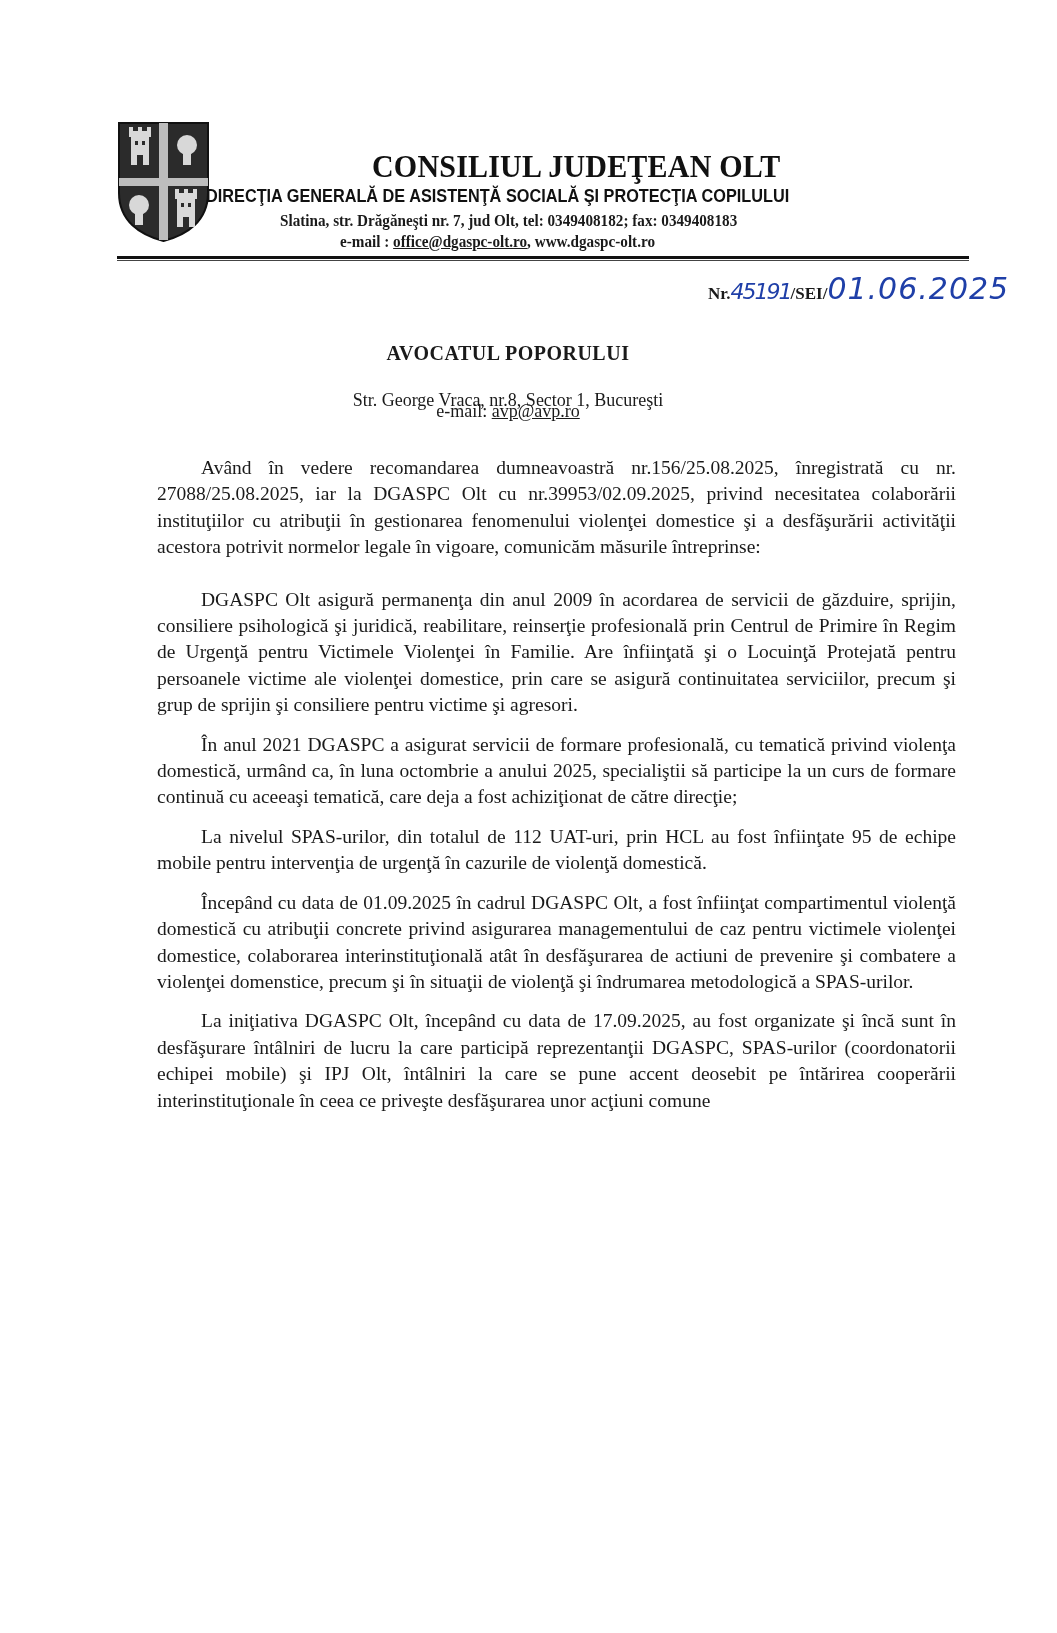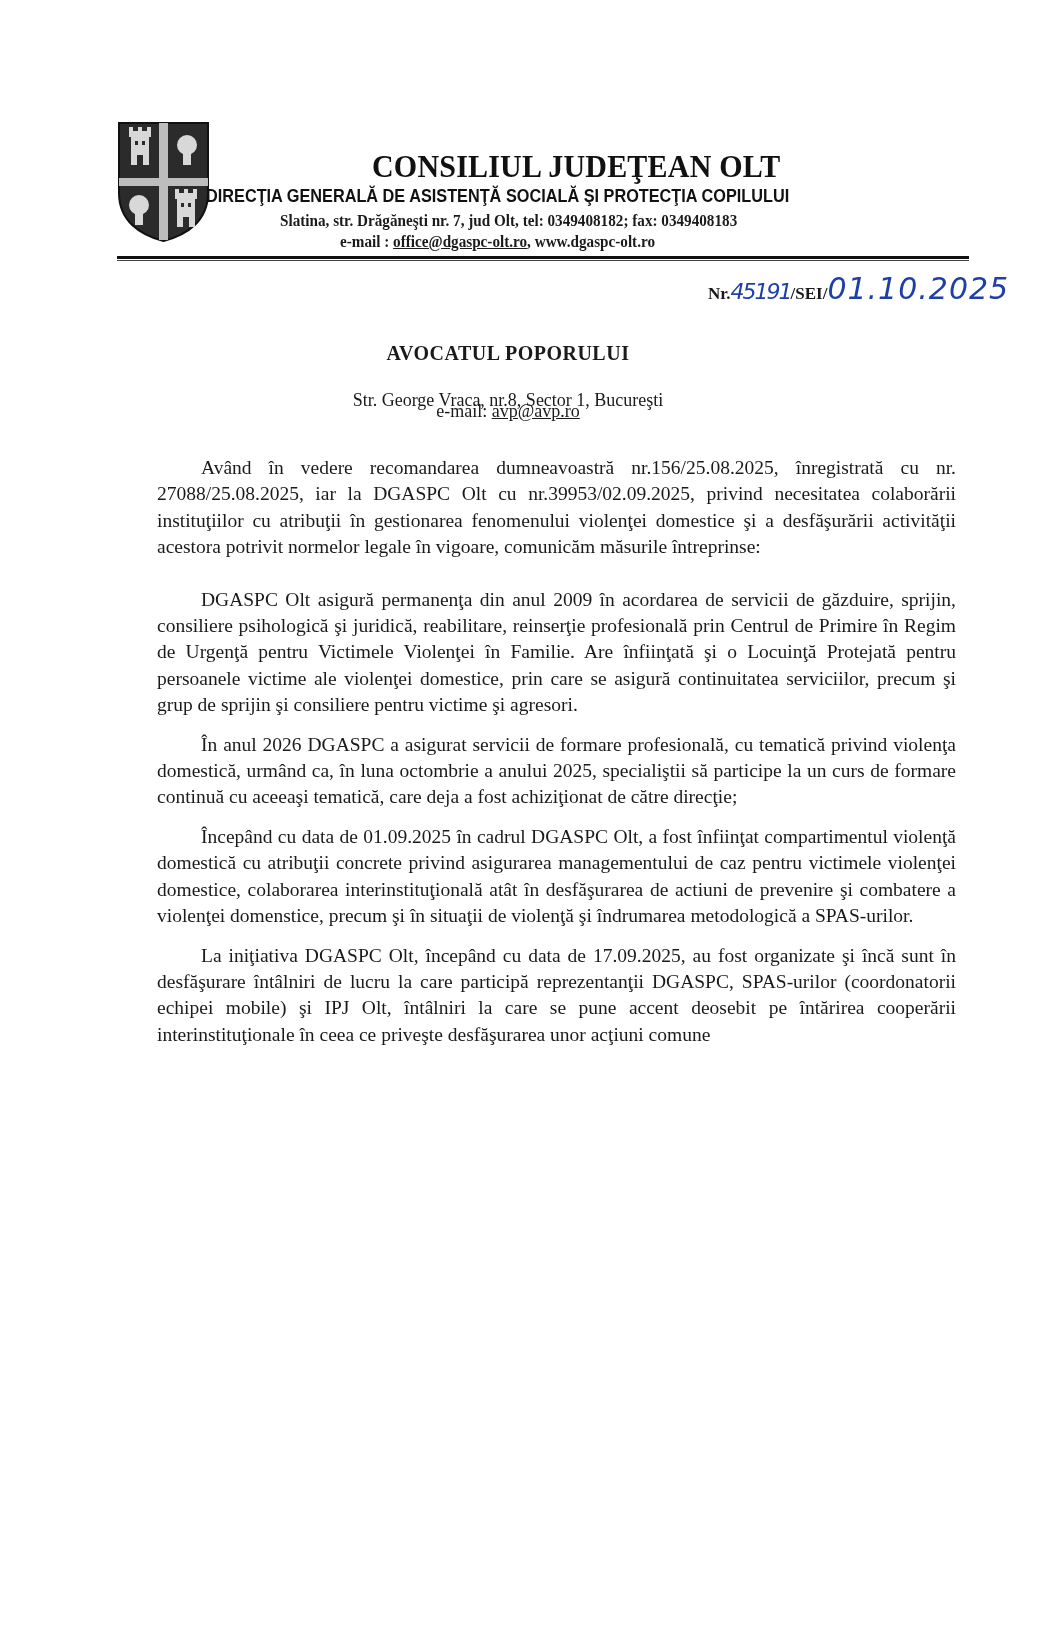--- a/index.html
+++ b/index.html
@@ -58,26 +58,27 @@
 </svg>
 
 <div class="hdr-title">CONSILIUL JUDEŢEAN OLT</div>
 <div class="hdr-dir">DIRECŢIA GENERALĂ DE ASISTENŢĂ SOCIALĂ ŞI PROTECŢIA COPILULUI</div>
 <div class="hdr-addr">Slatina, str. Drăgăneşti nr. 7, jud Olt, tel: 0349408182;  fax: 0349408183</div>
 <div class="hdr-email"><span>e-mail : </span><u>office@dgaspc-olt.ro</u><span>, </span><span>www.dgaspc-olt.ro</span></div>
 <div class="rule1"></div>
 <div class="rule2"></div>
 
 <div class="regno">
-  <span>Nr.</span><span class="hand num">45191</span><span>/SEI/</span><span class="hand">01.10.2025</span>
+  <span>Nr.</span><span class="hand num">45191</span><span>/SEI/</span><span class="hand">01.06.2025</span>
 </div>
 
 <div class="recip recip-title">AVOCATUL POPORULUI</div>
 <div class="recip recip-addr">Str. George Vraca, nr.8, Sector 1, Bucureşti</div>
 <div class="recip recip-email"><span>e-mail: </span><u>avp@avp.ro</u></div>
 
 <div class="body">
   <p class="intro">Având în vedere recomandarea dumneavoastră nr.156/25.08.2025, înregistrată cu nr. 27088/25.08.2025, iar la DGASPC Olt cu nr.39953/02.09.2025, privind necesitatea colaborării instituţiilor cu atribuţii în gestionarea fenomenului violenţei domestice şi a desfăşurării activităţii acestora potrivit normelor legale în vigoare,  comunicăm măsurile întreprinse:</p>
   <p>DGASPC Olt asigură permanenţa din anul 2009 în acordarea de servicii de găzduire, sprijin, consiliere psihologică şi juridică, reabilitare, reinserţie profesională prin Centrul de Primire în Regim de Urgenţă pentru Victimele Violenţei în Familie. Are înfiinţată şi o Locuinţă Protejată pentru persoanele victime ale violenţei domestice, prin care se asigură continuitatea serviciilor, precum şi grup de sprijin şi consiliere pentru victime şi agresori.</p>
-  <p>În anul 2026 DGASPC a asigurat servicii de formare profesională, cu tematică privind violenţa domestică, urmând ca, în luna octombrie a anului 2025, specialiştii să participe la un curs de formare continuă cu aceeaşi tematică, care deja a fost achiziţionat de către direcţie;</p>
+  <p>În anul 2021 DGASPC a asigurat servicii de formare profesională, cu tematică privind violenţa domestică, urmând ca, în luna octombrie a anului 2025, specialiştii să participe la un curs de formare continuă cu aceeaşi tematică, care deja a fost achiziţionat de către direcţie;</p>
+  <p>La nivelul SPAS-urilor, din totalul de 112 UAT-uri, prin HCL au fost înfiinţate 95 de echipe mobile pentru intervenţia de urgenţă în cazurile de violenţă domestică.</p>
   <p>Începând cu data de 01.09.2025 în cadrul DGASPC Olt, a fost înfiinţat compartimentul violenţă domestică cu atribuţii concrete privind asigurarea managementului de caz pentru victimele violenţei domestice, colaborarea interinstituţională atât în desfăşurarea de actiuni de prevenire şi combatere a violenţei domenstice, precum şi în situaţii de violenţă şi îndrumarea metodologică a SPAS-urilor.</p>
   <p>La iniţiativa DGASPC Olt,  începând cu data de 17.09.2025, au fost organizate şi încă sunt în desfăşurare întâlniri de lucru la care participă reprezentanţii DGASPC, SPAS-urilor (coordonatorii echipei mobile) şi IPJ Olt, întâlniri la care se pune accent deosebit pe întărirea cooperării interinstituţionale în ceea ce priveşte desfăşurarea unor acţiuni comune</p>
 </div>
 
 </body></html>

